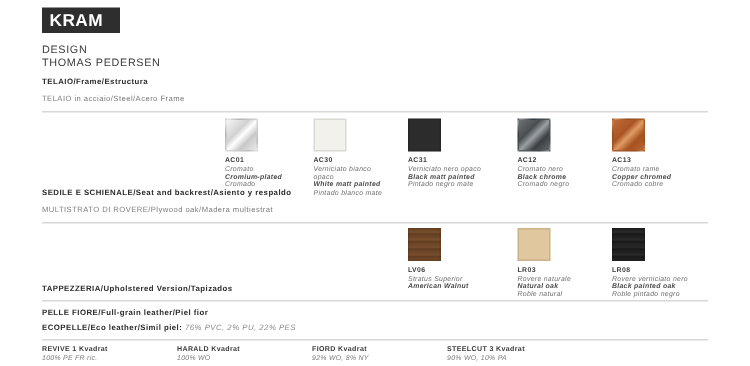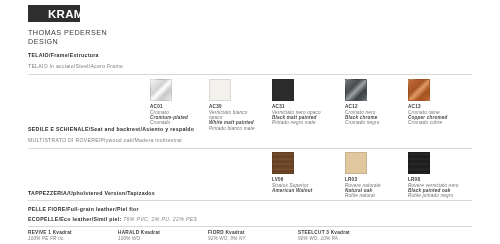--- a/index.html
+++ b/index.html
@@ -14,21 +14,21 @@
 
   
   .logo{
     position:absolute;left:28px;top:5px;
     width:52px;height:17px;
     background:#2e2e2e;
     display:flex;align-items:center;justify-content:flex-start;
   }
   .logo span{
     color:#ffffff;font-size:11.5px;font-weight:bold;
-    letter-spacing:.3px;padding-left:20px;
+    letter-spacing:.3px;padding-left:5px;
     font-family:"Liberation Sans", sans-serif;
   }
 
   
   .designer{position:absolute;left:28px;top:29px;}
   .designer div{font-size:7.2px;letter-spacing:.45px;color:#3a3a3a;line-height:8.6px;}
 
   
   .sec-title{
     position:absolute;font-size:5.2px;font-weight:bold;
@@ -76,22 +76,22 @@
 </head>
 <body>
 
 <div class="sheet">
 
   <div class="logo">
     <span>KRAM</span>
   </div>
 
   <div class="designer">
+    <div>DESIGN</div>
     <div>THOMAS PEDERSEN</div>
-    <div>DESIGN</div>
   </div>
 
   <div class="sec-title" style="left:28px;top:52px;">TELAIO/Frame/Estructura</div>
   <div class="sec-sub" style="left:28px;top:63px;">TELAIO in acciaio/Steel/Acero Frame</div>
   <div class="rule" style="left:28px;top:74px;width:444px;"></div>
 
   <div class="sw" style="left:150px;top:79px;">
     <span class="chip c-chrome"></span>
     <div class="code">AC01</div>
     <div class="desc">Cromato</div>

